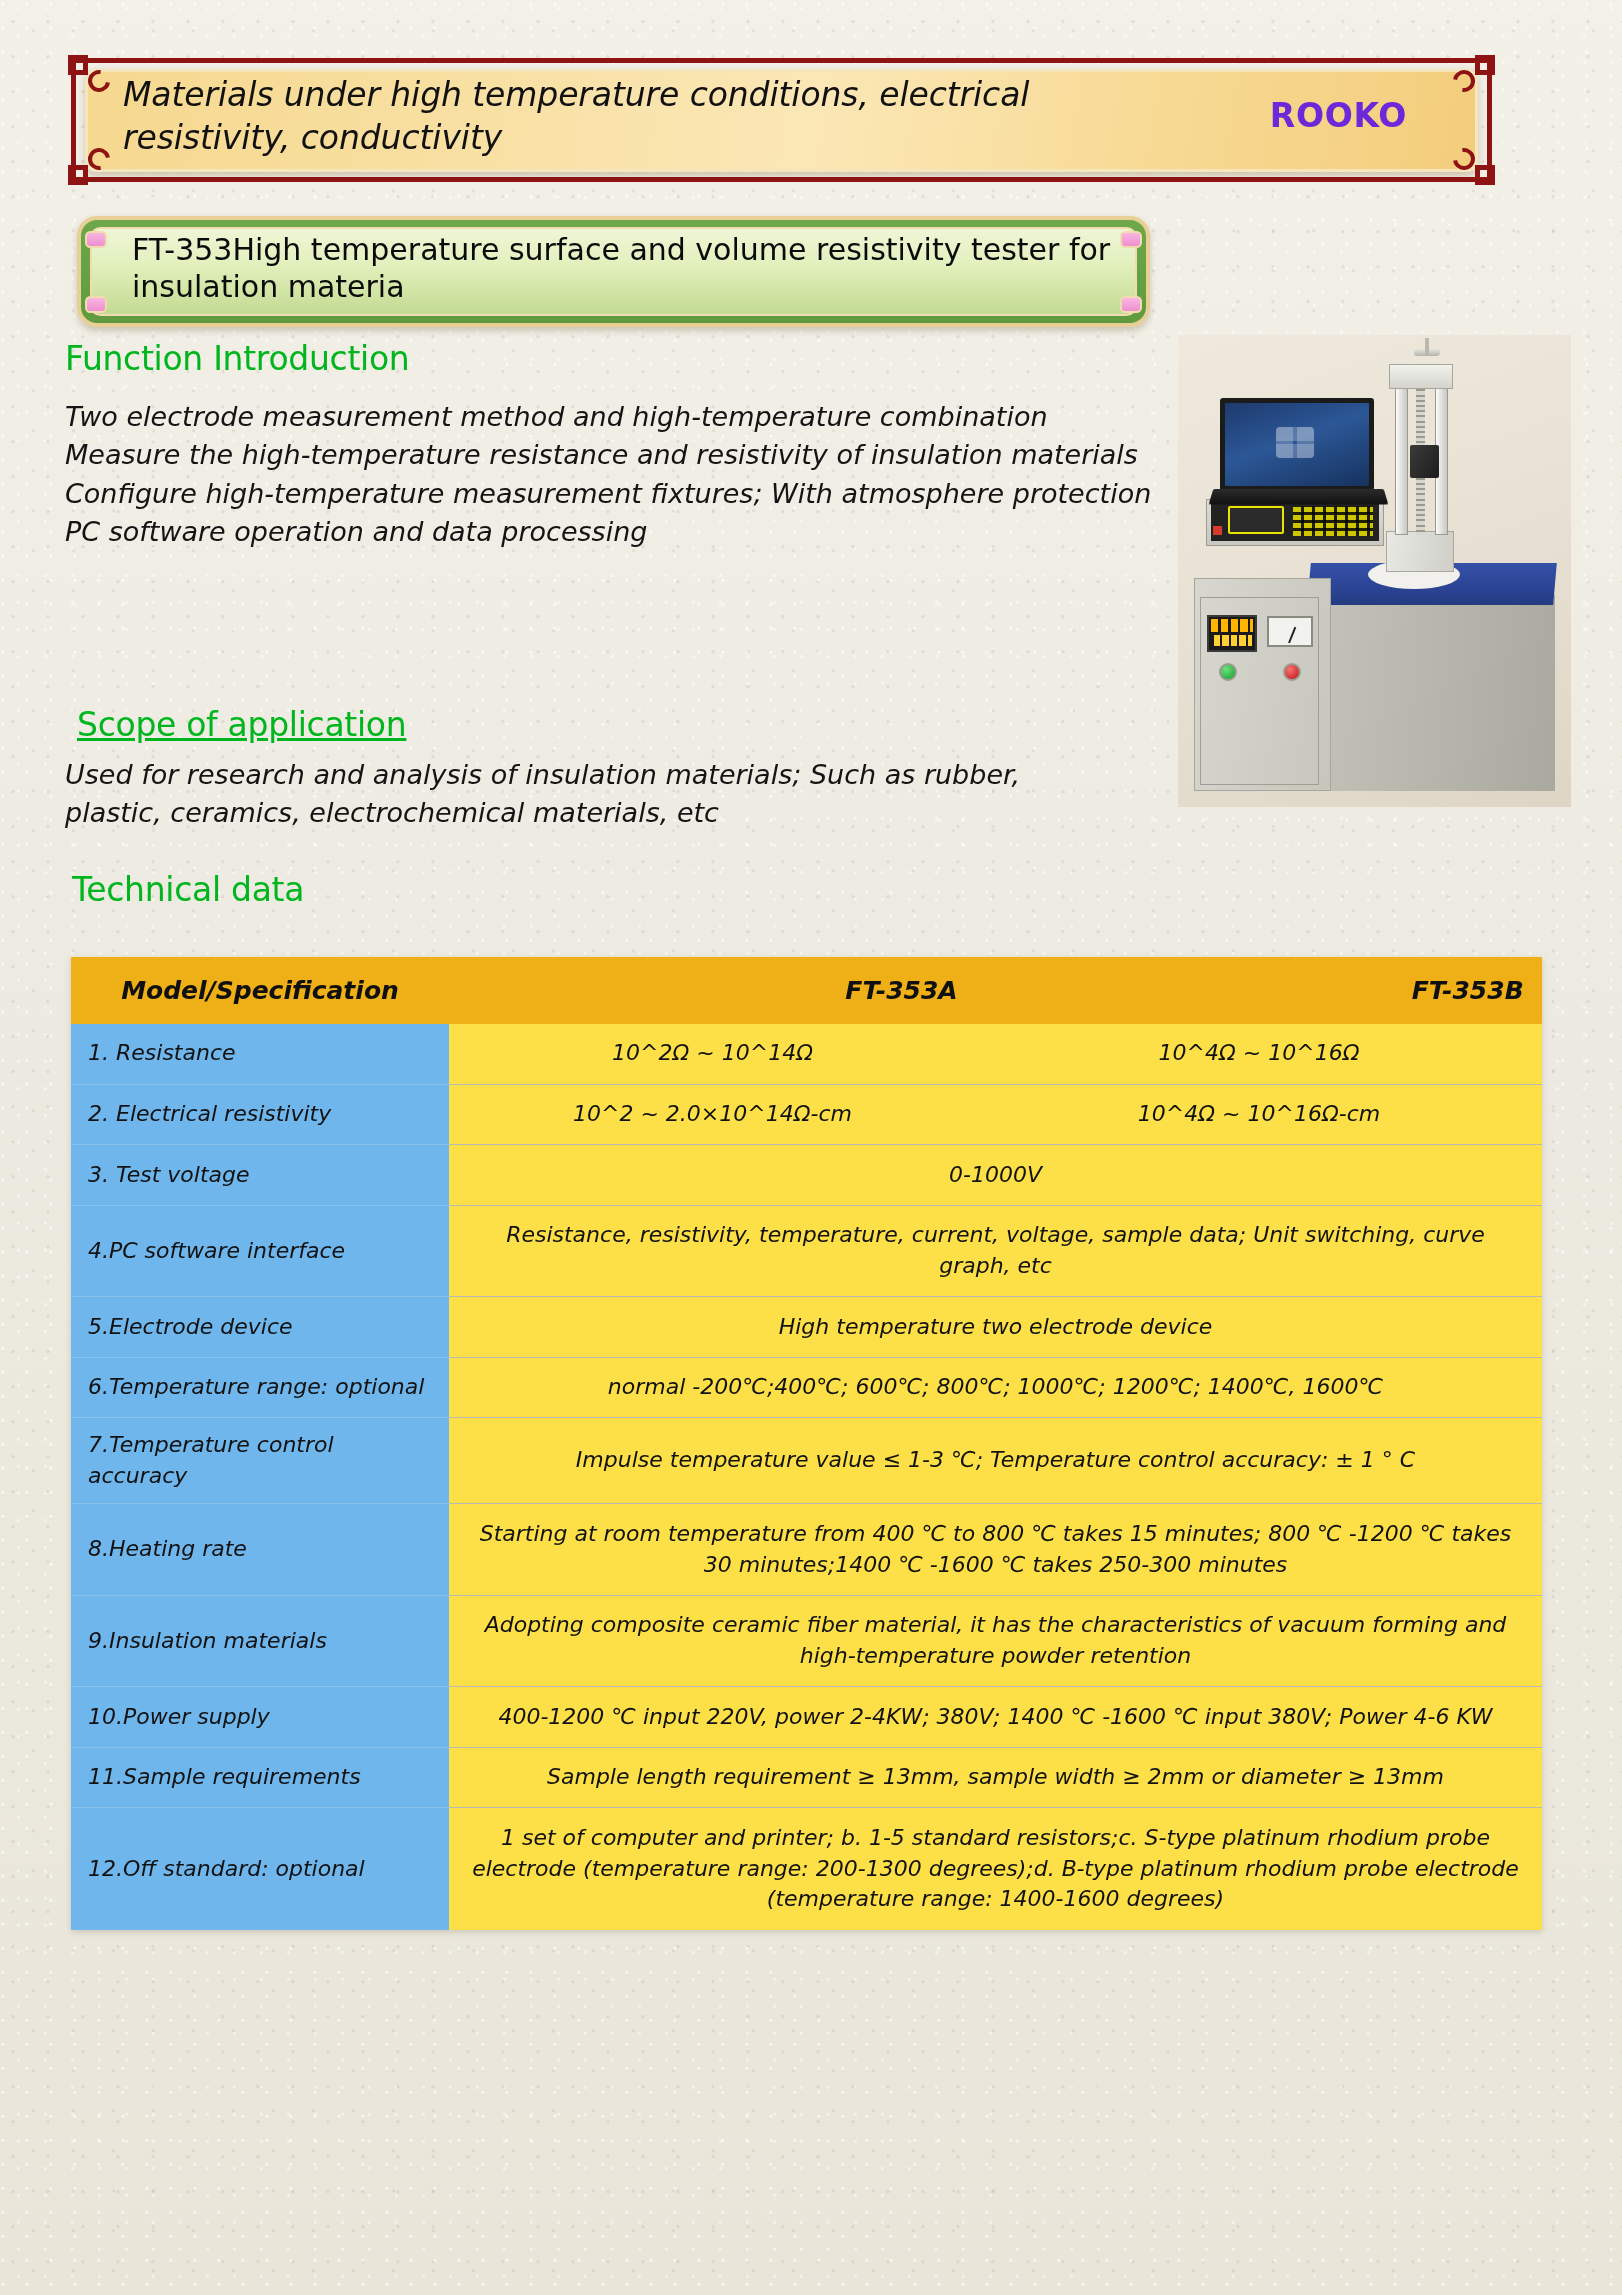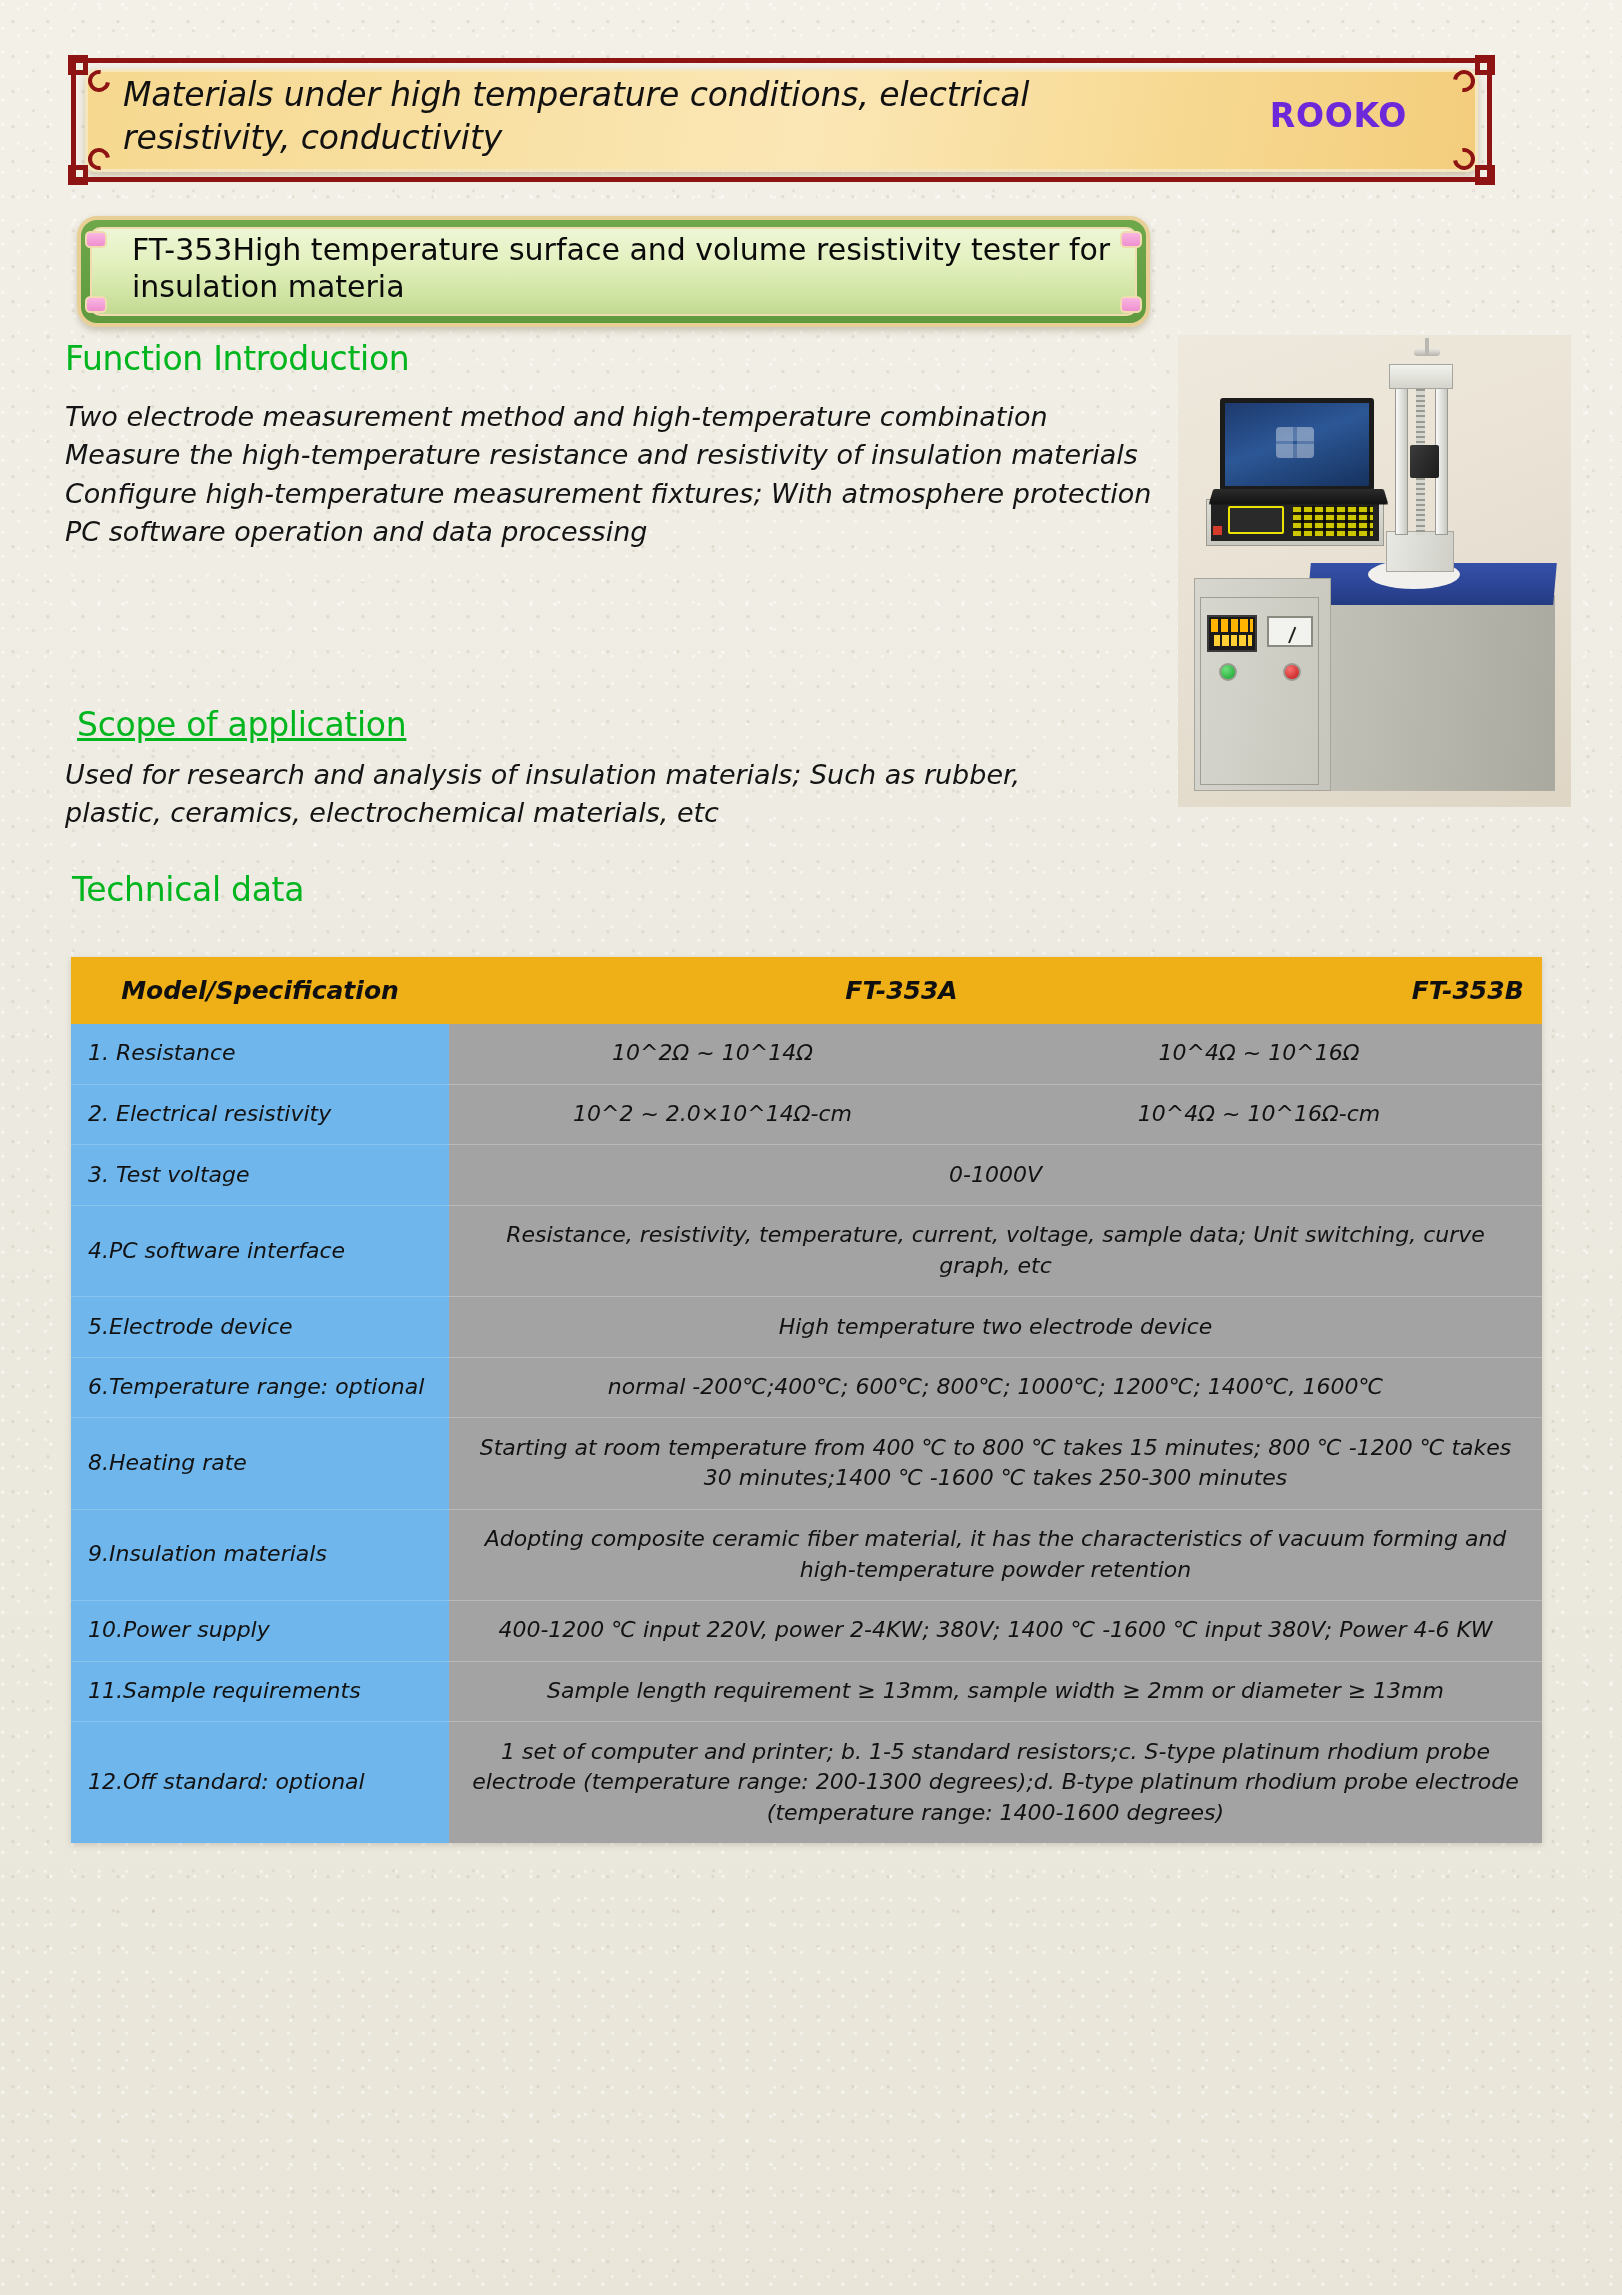--- a/index.html
+++ b/index.html
@@ -276,21 +276,21 @@
     border-bottom: 1.3px solid #b9b9b9;
     vertical-align: middle;
   }
   .tech-table td.lbl {
     background: #6fb6ec;
     padding: 11.8px 17px;
     text-align: left;
     border-bottom: 1.3px solid #89c4ef;
   }
   .tech-table td.val {
-    background: #a3a3a3;
+    background: #fde047;
     padding: 14.4px 19.6px;
     text-align: center;
     margin-top: 12px;
   }
   .tech-table tr:last-child td { border-bottom: none; }
 </style>
 </head>
 <body>
 
 <div class="gold-banner">
@@ -401,20 +401,24 @@
     </tr>
     <tr>
       <td class="lbl">5.Electrode device</td>
       <td class="val" colspan="2">High temperature two electrode device</td>
     </tr>
     <tr>
       <td class="lbl">6.Temperature range: optional</td>
       <td class="val" colspan="2">normal -200℃;400℃;  600℃;  800℃;  1000℃;  1200℃;  1400℃,  1600℃</td>
     </tr>
     <tr>
+      <td class="lbl">7.Temperature control accuracy</td>
+      <td class="val" colspan="2">Impulse temperature value ≤ 1-3 ℃; Temperature control accuracy: ± 1 ° C</td>
+    </tr>
+    <tr>
       <td class="lbl">8.Heating rate</td>
       <td class="val" colspan="2">Starting at room temperature from 400 ℃ to 800 ℃ takes 15 minutes; 800 ℃ -1200 ℃ takes 30 minutes;1400 ℃ -1600 ℃ takes 250-300 minutes</td>
     </tr>
     <tr>
       <td class="lbl">9.Insulation materials</td>
       <td class="val" colspan="2">Adopting composite ceramic fiber material, it has the characteristics of vacuum forming and high-temperature powder retention</td>
     </tr>
     <tr>
       <td class="lbl">10.Power supply</td>
       <td class="val" colspan="2">400-1200 ℃ input 220V, power 2-4KW; 380V; 1400 ℃ -1600 ℃ input 380V; Power 4-6 KW</td>

